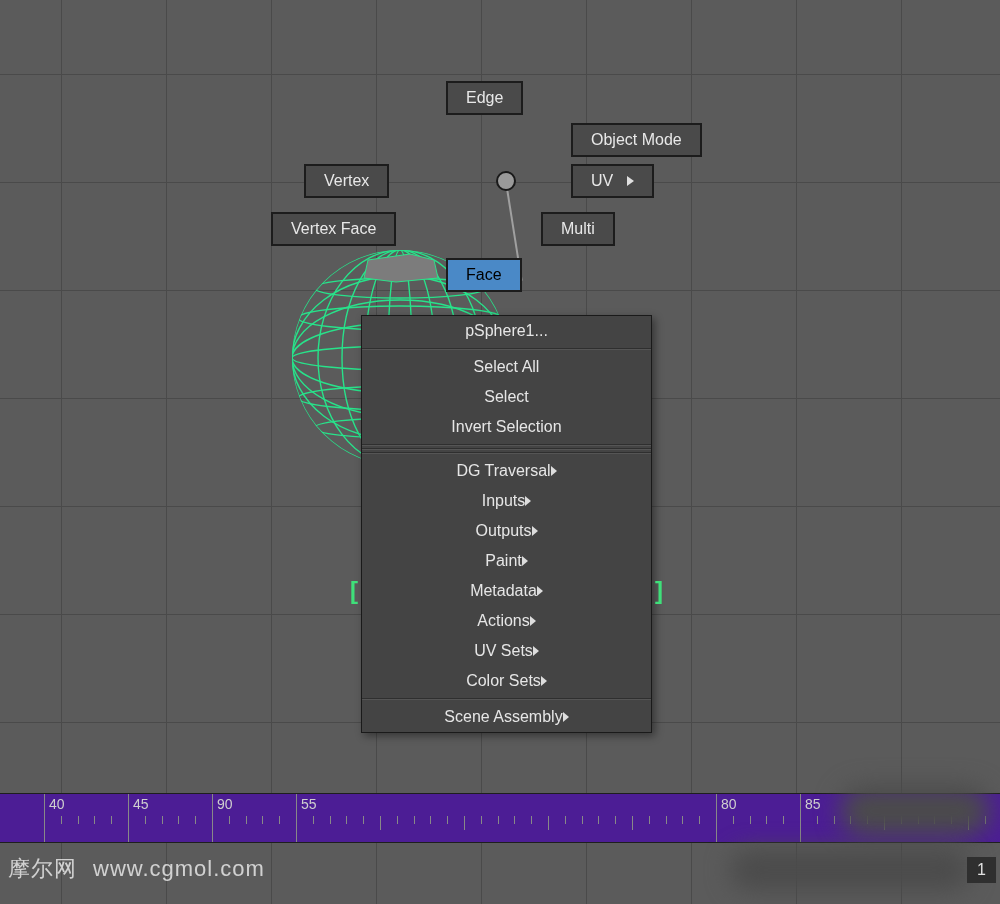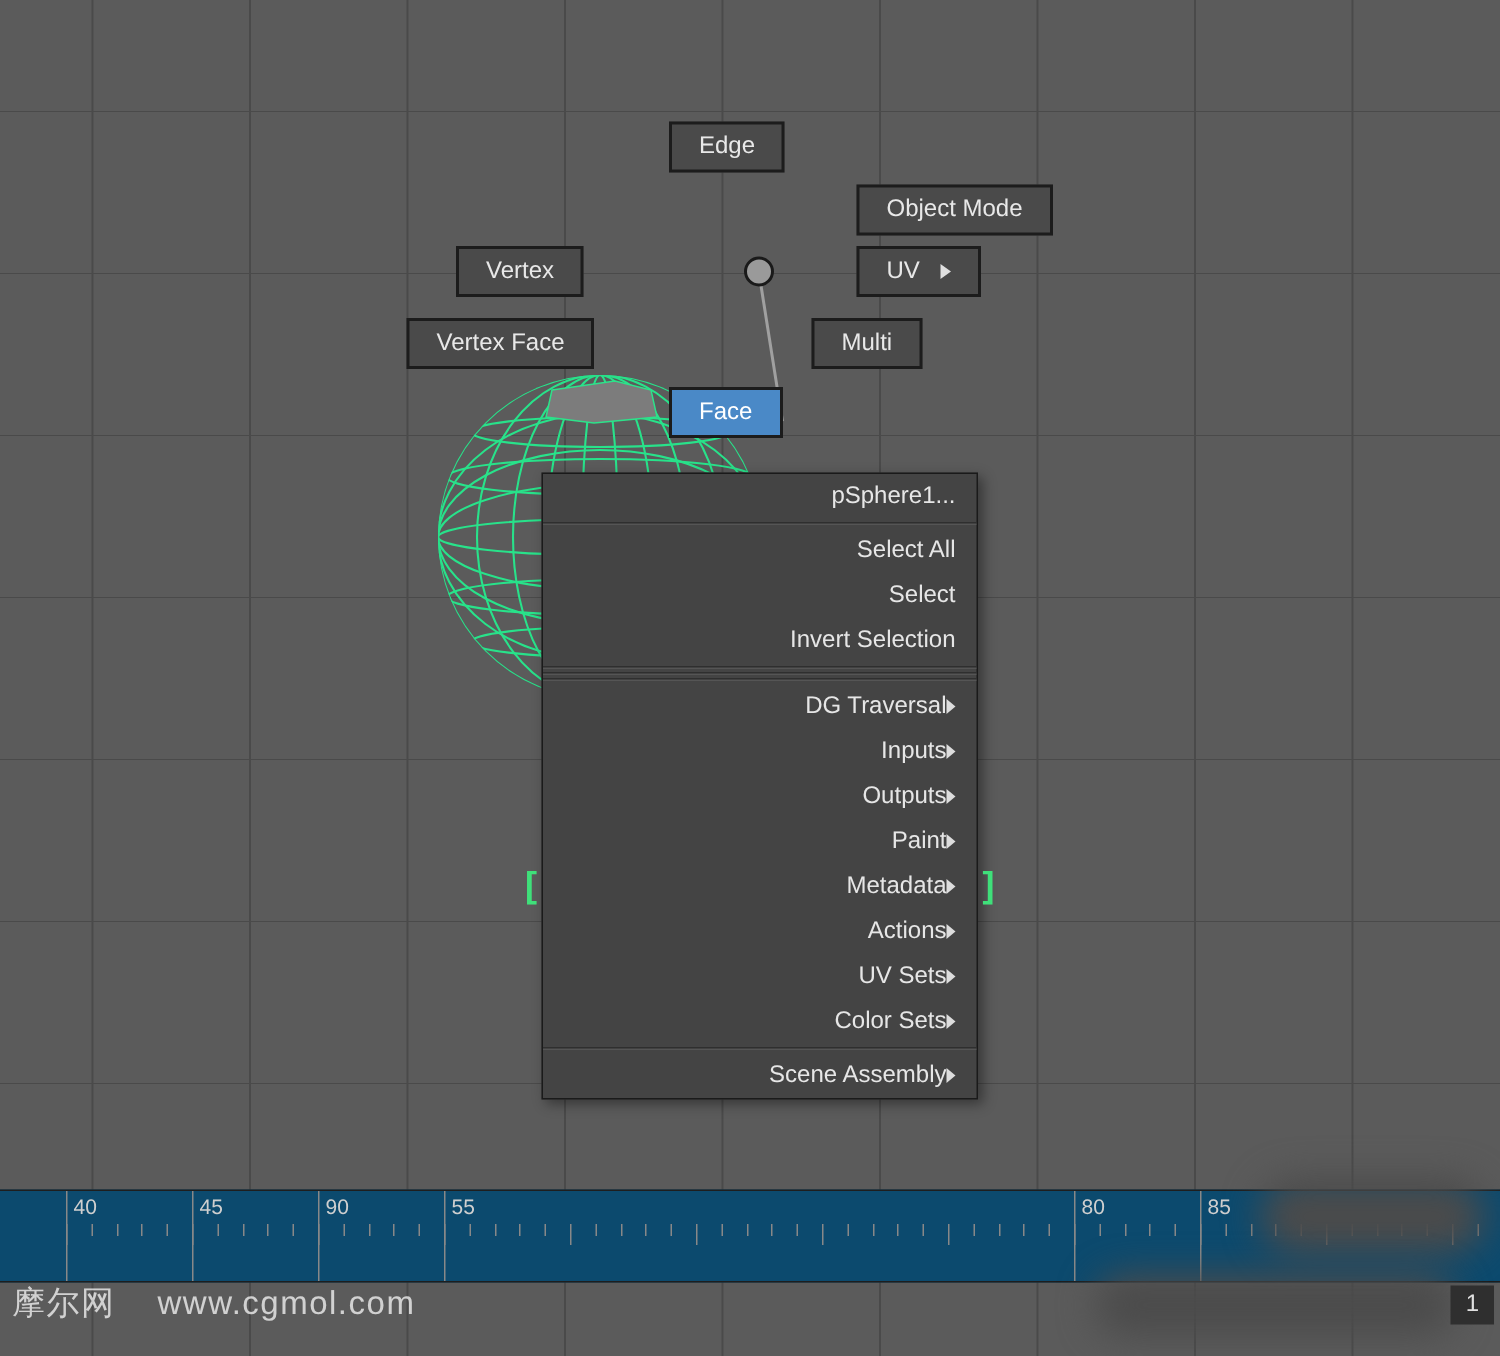--- a/index.html
+++ b/index.html
@@ -28,21 +28,21 @@
   background: #4a4a4a;
   border: 2px solid #1c1c1c;
   color: #e8e8e8;
   font-size: 16px;
   padding: 6px 18px;
   display: flex; align-items: center; gap: 8px;
   white-space: nowrap;
 }
 .mm-btn.selected {
   background: #4a89c7;
-  color: #ffffff;
+  color: #000000;
 }
 .mm-arrow {
   width: 0; height: 0;
   border-top: 5px solid transparent;
   border-bottom: 5px solid transparent;
   border-left: 7px solid #e0e0e0;
   margin-left: 6px;
 }
 
 
@@ -64,24 +64,24 @@
 
 
 .ctx {
   position: absolute; left: 361px; top: 315px;
   width: 291px;
   background: #444;
   border: 1px solid #1a1a1a;
   box-shadow: 3px 3px 8px rgba(0,0,0,0.4);
 }
 .ctx-item {
-  padding: 6px 14px;
+  padding: 6px 26px;
   color: #e6e6e6;
   font-size: 16px;
-  display: flex; align-items: center; justify-content: flex-end;
+  display: flex; align-items: center; justify-content: center;
   position: relative;
 }
 .ctx-sep { height: 1px; background: #2f2f2f; margin: 2px 0; border-top:1px solid #2f2f2f; border-bottom:1px solid #555; }
 .ctx-arrow {
   width: 0; height: 0;
   border-top: 5px solid transparent;
   border-bottom: 5px solid transparent;
   border-left: 6px solid #ddd;
 }
 .ctx-check {
@@ -93,22 +93,22 @@
   color: #3fe07a;
   font-size: 24px;
   font-weight: bold;
   top: 50%; transform: translateY(-50%);
 }
 .bracket-l { left: -12px; }
 .bracket-r { right: -12px; }
 
 
 .timeline {
-  position: absolute; left: 0; right: 0; top: 793px; height: 62px;
-  background: #0c4a6e;
+  position: absolute; left: 0; right: 0; top: 793px; height: 50px;
+  background: #4c1d95;
   border-top: 1px solid #1e1e1e;
   border-bottom: 1px solid #1e1e1e;
 }
 .timeline-inner {
   position: relative; height: 100%;
 }
 .tick { position: absolute; top: 0; height: 100%; }
 .tick-major { border-left: 1px solid #888; }
 .tick-label { position: absolute; top: 2px; left: 4px; color: #cfcfcf; font-size: 14px; }
 .tick-marks { position: absolute; top: 22px; left: 0; right: 0; height: 18px; }
@@ -119,21 +119,21 @@
   background: #2f2f2f; color: #e0e0e0;
   font-size: 16px; padding: 4px 10px;
 }
 
 .watermark {
   position: absolute; left: 8px; bottom: 20px;
   color: rgba(255,255,255,0.72);
   font-size: 22px;
   font-family: "Microsoft YaHei", sans-serif;
   letter-spacing: 1px;
-  display:flex; gap:28px; align-items:baseline;
+  display:flex; gap:16px; align-items:baseline;
 }
 .watermark .site { font-family: Arial, sans-serif; font-size: 22px; }
 
 .smudge { position:absolute; background: #4b4b4b; border-radius: 50px; filter: blur(12px); }
 </style>
 </head>
 <body>
 
 <div class="viewport"></div>
 

